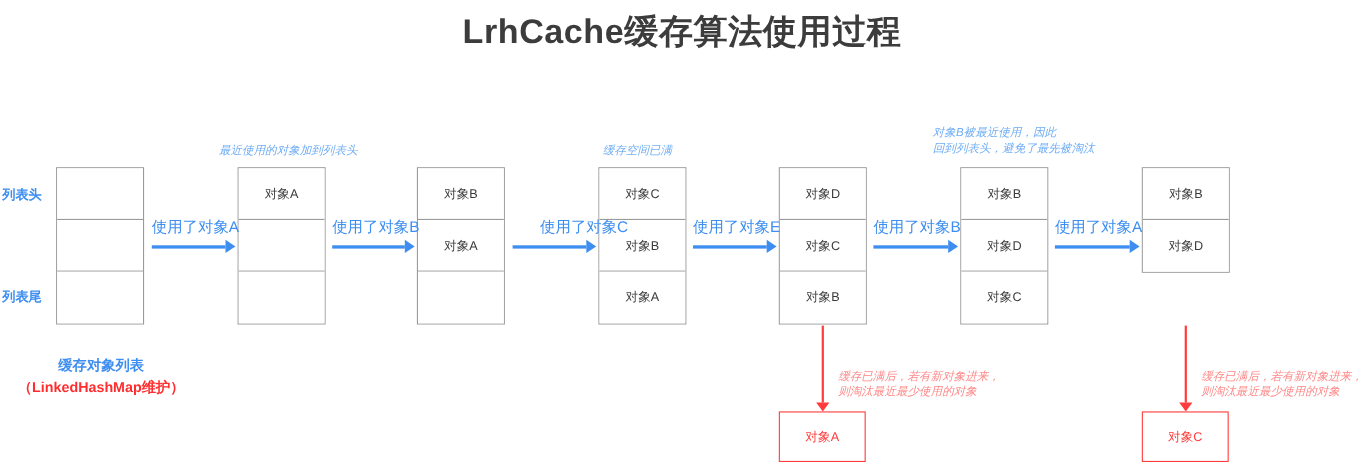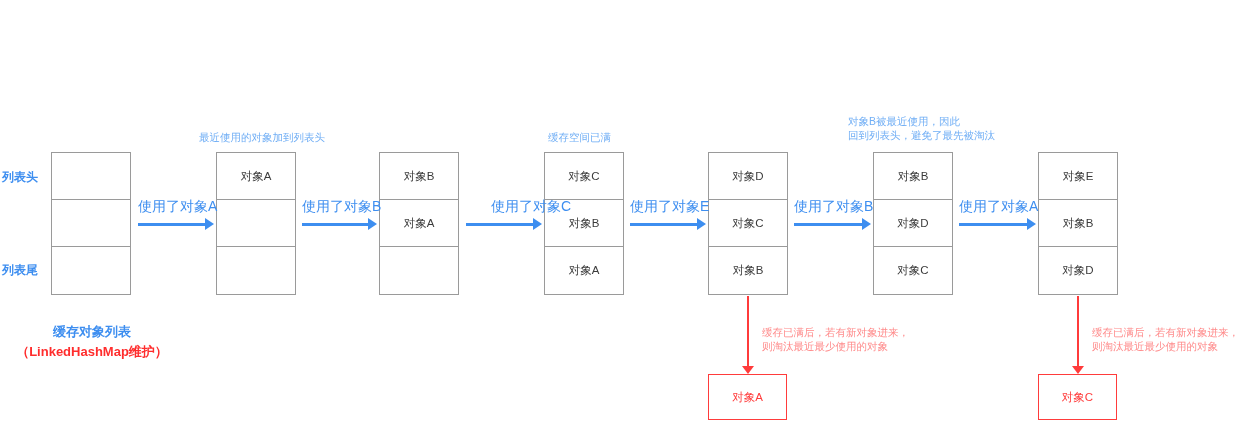--- a/index.html
+++ b/index.html
@@ -75,22 +75,23 @@
   .caption.blue { color: #3d8ef0; }
   .caption.red  { color: #ff2d2d; }
 
   
   .note {
     position: absolute;
     font-size: 10.5px;
     line-height: 14px;
     color: #70aef5;
     white-space: nowrap;
-  }
-  .note.red-note { color: #ff8a8a; }
+    font-style: italic;
+  }
+  .note.red-note { color: #ff8a8a; margin-top: 10px; }
 
   
   .arrow {
     position: absolute;
     height: 18px;
   }
   .arrow .shaft {
     position: absolute;
     left: 0;
     top: 8px;
@@ -147,20 +148,21 @@
     font-size: 11.5px;
     color: #ff3b3b;
     background: #ffffff;
   }
 </style>
 </head>
 <body>
 
 <div id="canvas">
 
+  <div class="title">LrhCache缓存算法使用过程</div>
 
   <div class="side-label" style="left:2px; top:169px;text-align:center;">列表头</div>
   <div class="side-label" style="left:2px; top:262px;">列表尾</div>
 
   <div class="caption blue" style="left:-8px; top:323px;">缓存对象列表</div>
   <div class="caption red" style="left:-8px; top:343px;">（LinkedHashMap维护）</div>
 
   <div class="note" style="left:199px; top:130px;">最近使用的对象加到列表头</div>
   <div class="note" style="left:548px; top:130px;">缓存空间已满</div>
   <div class="note" style="left:848px; top:114px; white-space:pre;">对象B被最近使用，因此
@@ -196,21 +198,20 @@
     <div class="cell">对象B</div>
   </div>
 
   <div class="stack" style="left:873px; top:152px;">
     <div class="cell">对象B</div>
     <div class="cell">对象D</div>
     <div class="cell">对象C</div>
   </div>
 
   <div class="stack" style="left:1038px; top:152px;">
-    <div class="cell">对象E</div>
     <div class="cell">对象B</div>
     <div class="cell">对象D</div>
   </div>
 
   <div class="arrow" style="left:138px; top:215px; width:76px;">
     <div class="shaft" style="width:67px;"></div>
     <div class="head" style="left:67px;"></div>
   </div>
   <div class="arrow-label" style="left:138px; top:198px; width:76px;">使用了对象A</div>
 

